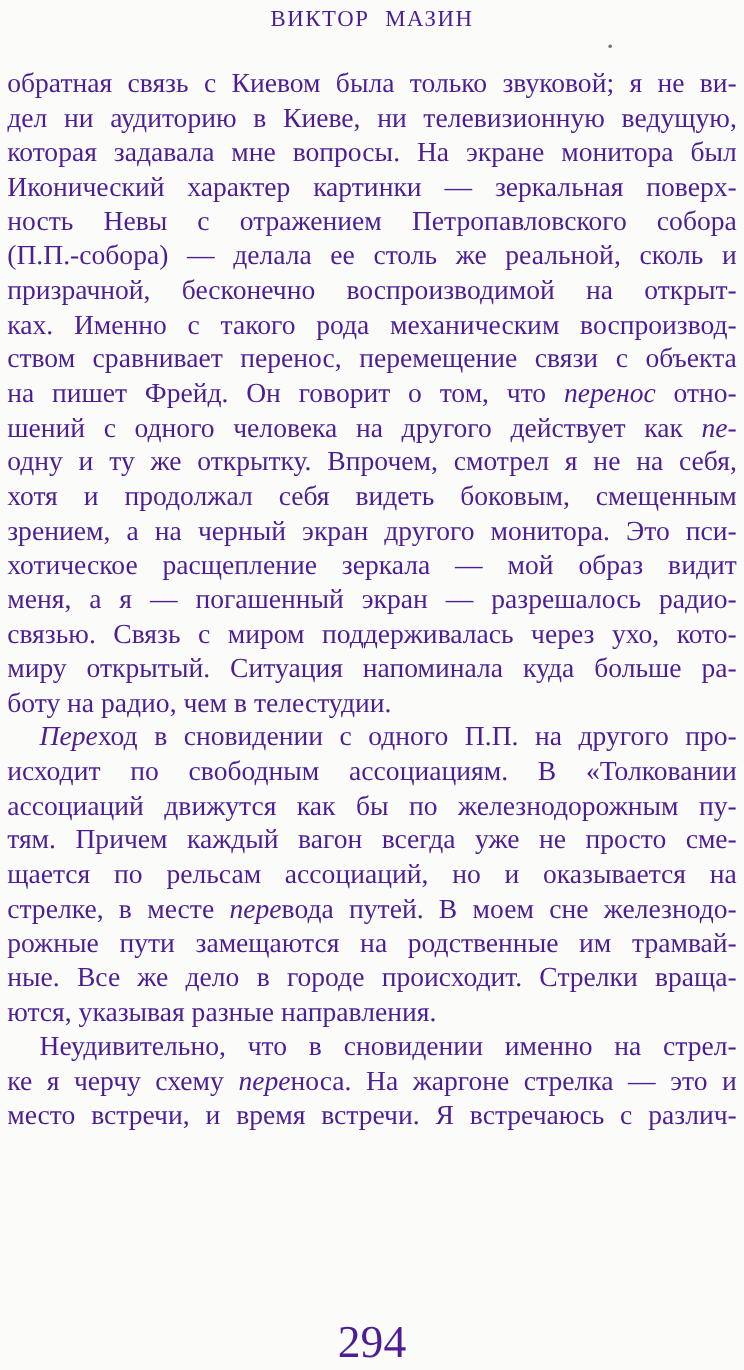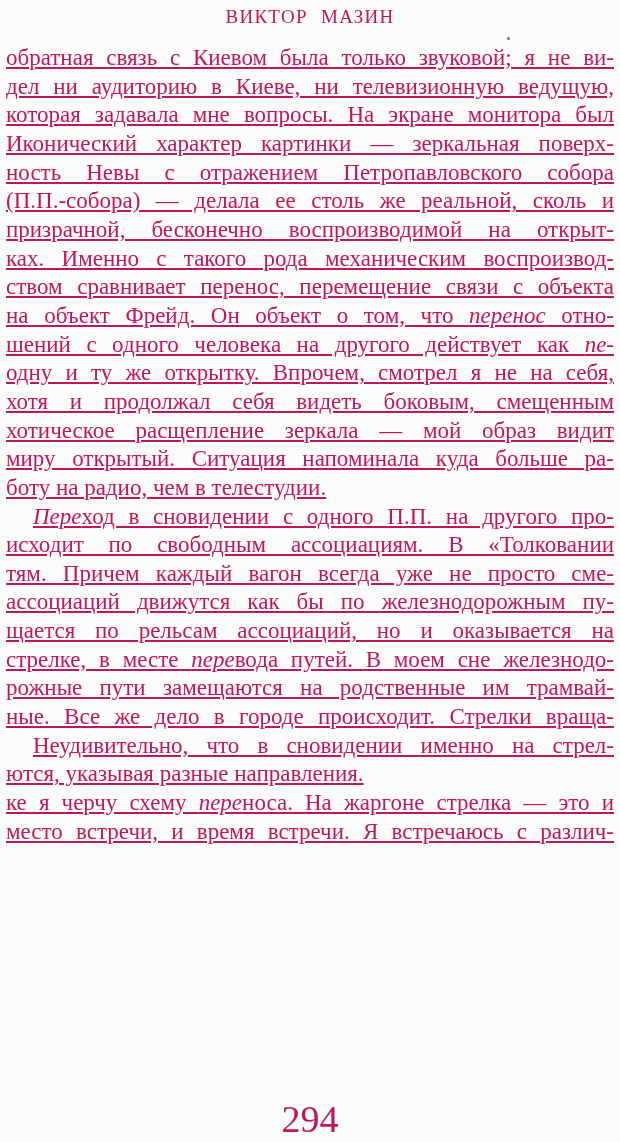--- a/index.html
+++ b/index.html
@@ -18,26 +18,25 @@
     left: 0;
     width: 100%;
     text-align: center;
     font-size: 19px;
     letter-spacing: 1.3px;
     word-spacing: 7px;
     font-weight: normal;
   }
   .body-text {
     position: absolute;
-    top: 44px;
+    top: 56px;
     left: 6px;
     width: 608px;
     font-size: 23px;
     line-height: 28.65px;
-    text-decoration: underline;
   }
   .line {
     text-align: justify;
     text-align-last: justify;
     overflow: hidden;
     white-space: normal;
   }
   .line.indent { text-indent: 27px; }
   .line.endline { text-align-last: left; }
   .it { font-style: italic; }
@@ -57,50 +56,53 @@
     width: 3px;
     height: 3px;
     border-radius: 50%;
     background: #4c4c4c;
     opacity: 0.8;
   }
 </style>
 </head>
 <body>
 
-<div class="page" style="background: rgb(251, 251, 249); color: #be185d;">
+<div class="page" style="background: rgb(251, 251, 249); color: #4c1d95;">
   <div class="running-head">ВИКТОР МАЗИН</div>
 
   <div class="speck"></div>
 
   <div class="body-text">
       <div class="line"><span>обратная связь с Киевом была только звуковой; я не ви-</span></div>
       <div class="line"><span>дел ни аудиторию в Киеве, ни телевизионную ведущую,</span></div>
       <div class="line"><span>которая задавала мне вопросы. На экране монитора был</span></div>
       <div class="line"><span>Иконический характер картинки — зеркальная поверх-</span></div>
       <div class="line"><span>ность Невы с отражением Петропавловского собора</span></div>
       <div class="line"><span>(П.П.-собора) — делала ее столь же реальной, сколь и</span></div>
       <div class="line"><span>призрачной, бесконечно воспроизводимой на открыт-</span></div>
       <div class="line"><span>ках. Именно с такого рода механическим воспроизвод-</span></div>
       <div class="line"><span>ством сравнивает перенос, перемещение связи с объекта</span></div>
-      <div class="line"><span>на объект Фрейд. Он объект о том, что </span><span class="it">перенос</span><span> отно-</span></div>
+      <div class="line"><span>на пишет Фрейд. Он говорит о том, что </span><span class="it">перенос</span><span> отно-</span></div>
       <div class="line"><span>шений с одного человека на другого действует как </span><span class="it">пе-</span></div>
       <div class="line"><span>одну и ту же открытку. Впрочем, смотрел я не на себя,</span></div>
       <div class="line"><span>хотя и продолжал себя видеть боковым, смещенным</span></div>
+      <div class="line"><span>зрением, а на черный экран другого монитора. Это пси-</span></div>
       <div class="line"><span>хотическое расщепление зеркала — мой образ видит</span></div>
+      <div class="line"><span>меня, а я — погашенный экран — разрешалось радио-</span></div>
+      <div class="line"><span>связью. Связь с миром поддерживалась через ухо, кото-</span></div>
       <div class="line"><span>миру открытый. Ситуация напоминала куда больше ра-</span></div>
       <div class="line endline"><span>боту на радио, чем в телестудии.</span></div>
       <div class="line indent"><span class="it">Пере</span><span>ход в сновидении с одного П.П. на другого про-</span></div>
       <div class="line"><span>исходит по свободным ассоциациям. В «Толковании</span></div>
+      <div class="line"><span>ассоциаций движутся как бы по железнодорожным пу-</span></div>
       <div class="line"><span>тям. Причем каждый вагон всегда уже не просто сме-</span></div>
-      <div class="line"><span>ассоциаций движутся как бы по железнодорожным пу-</span></div>
       <div class="line"><span>щается по рельсам ассоциаций, но и оказывается на</span></div>
       <div class="line"><span>стрелке, в месте </span><span class="it">пере</span><span>вода путей. В моем сне железнодо-</span></div>
       <div class="line"><span>рожные пути замещаются на родственные им трамвай-</span></div>
       <div class="line"><span>ные. Все же дело в городе происходит. Стрелки враща-</span></div>
+      <div class="line endline"><span>ются, указывая разные направления.</span></div>
       <div class="line indent"><span>Неудивительно, что в сновидении именно на стрел-</span></div>
-      <div class="line endline"><span>ются, указывая разные направления.</span></div>
       <div class="line"><span>ке я черчу схему </span><span class="it">пере</span><span>носа. На жаргоне стрелка — это и</span></div>
       <div class="line"><span>место встречи, и время встречи. Я встречаюсь с различ-</span></div>
     </div>
 
   <div class="folio">294</div>
 </div>
 
 </body></html>

